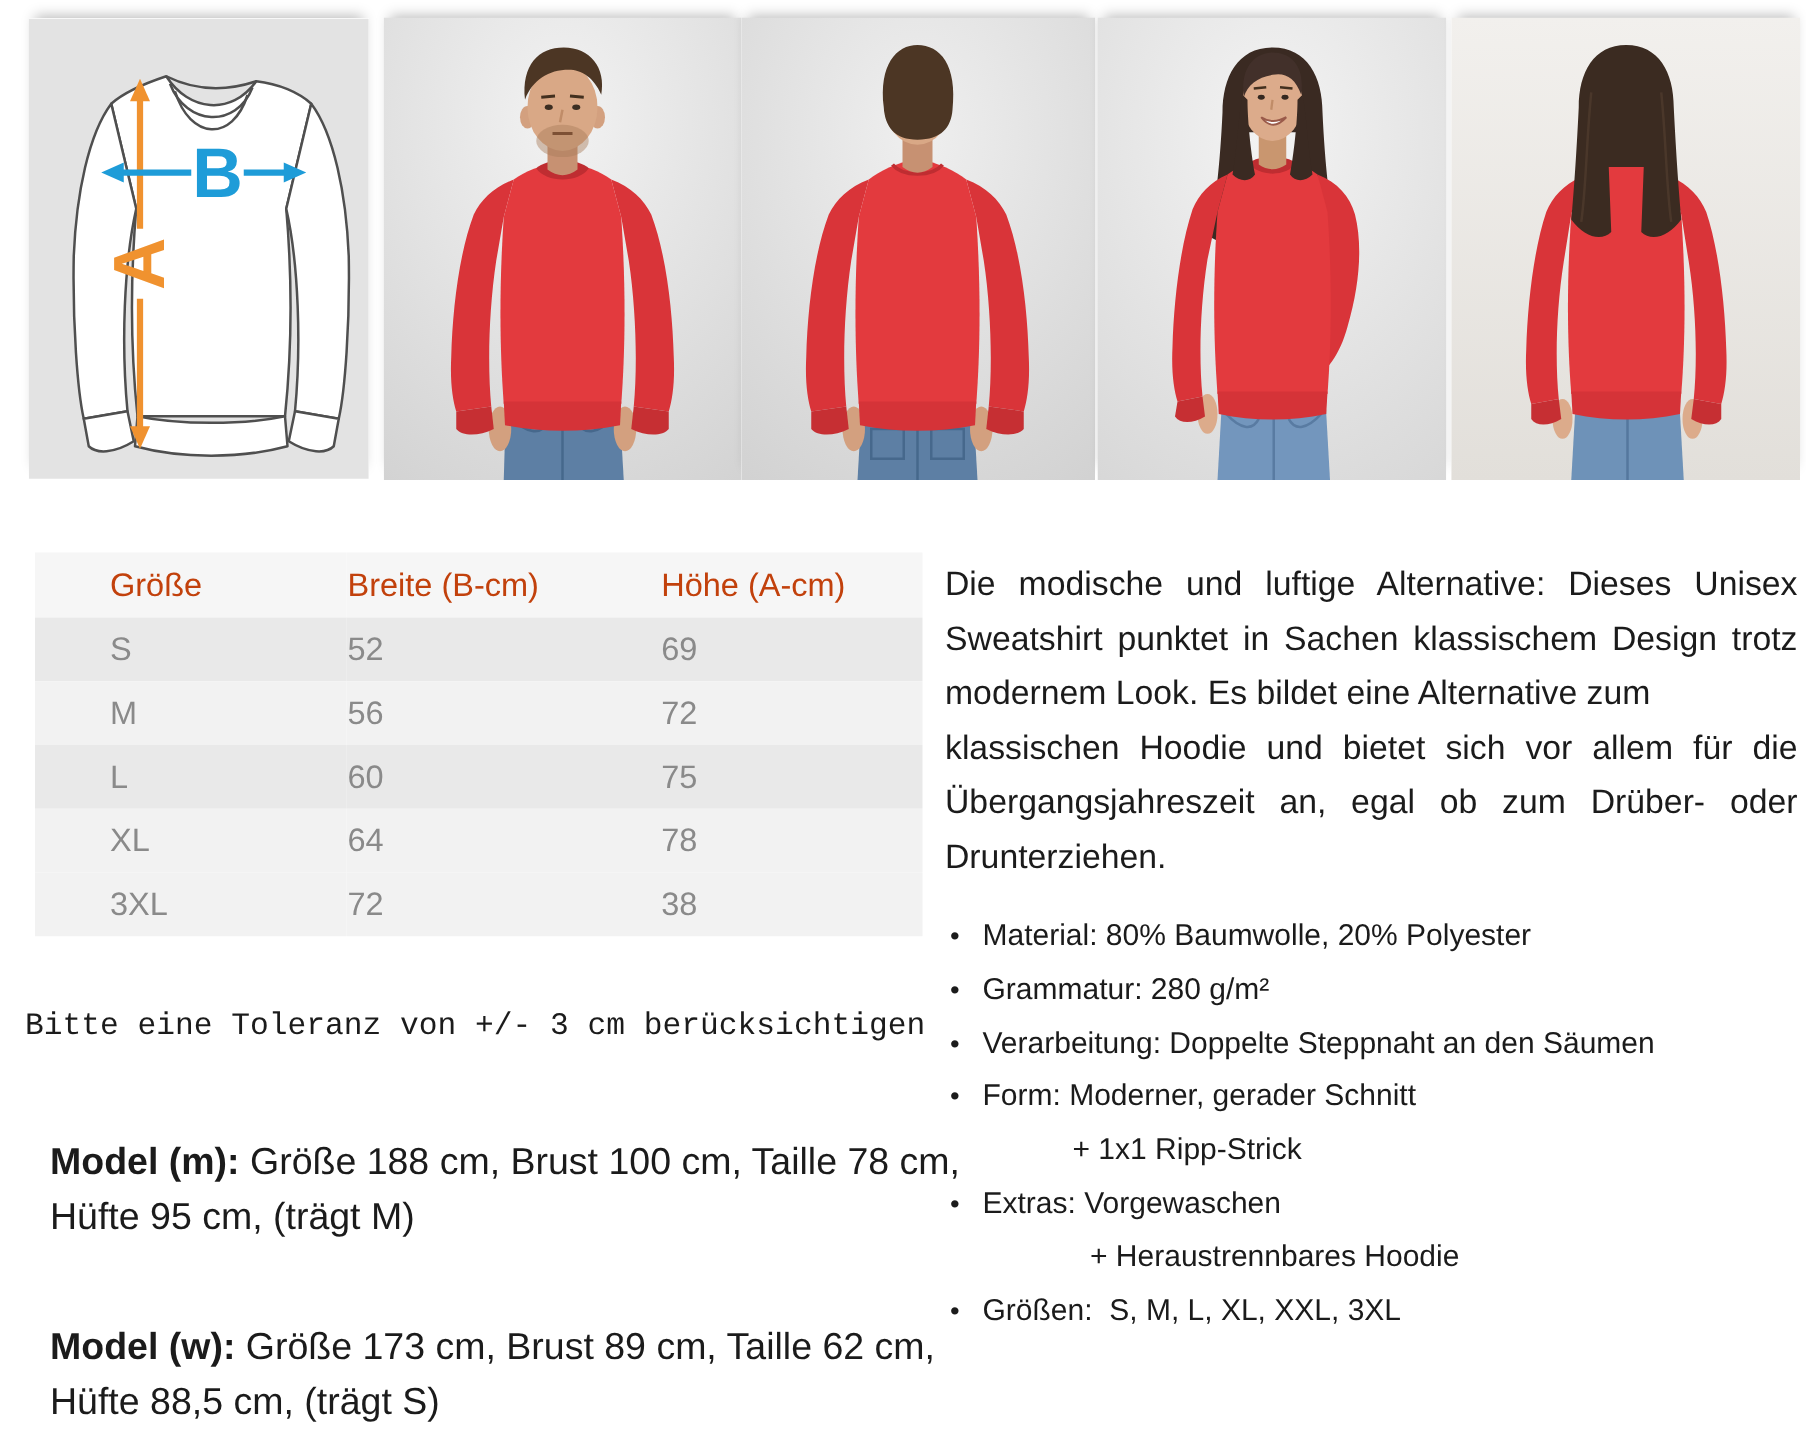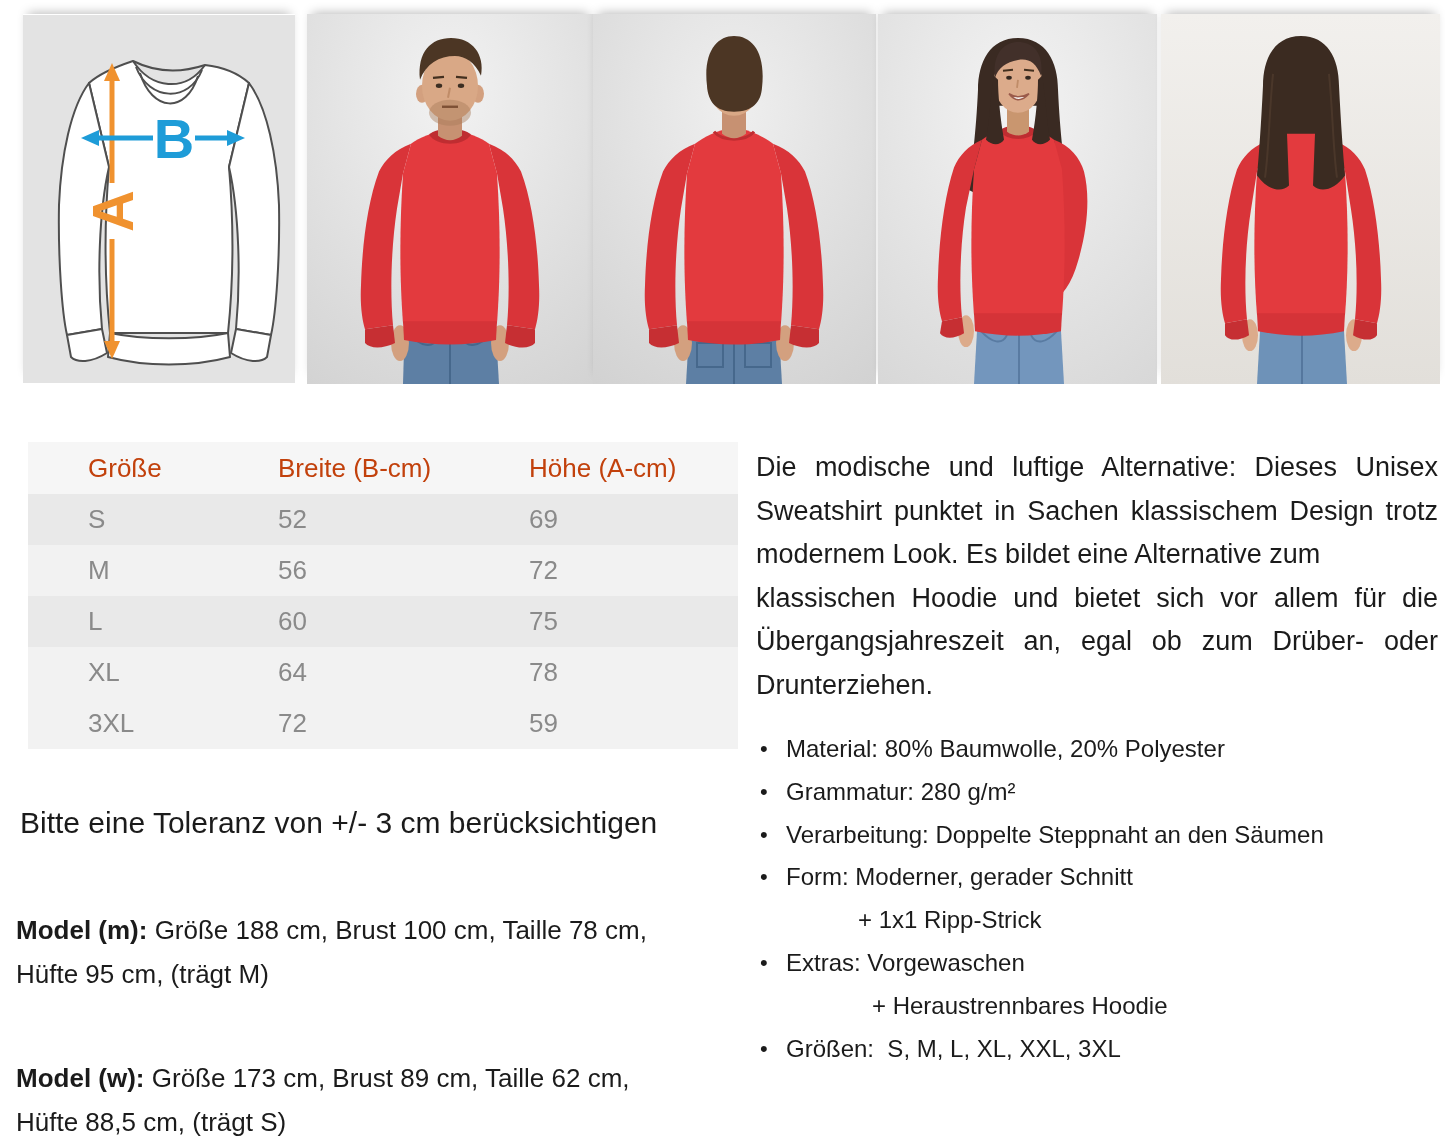--- a/index.html
+++ b/index.html
@@ -15,22 +15,22 @@
 
   
   #size-table{position:absolute;left:28px;top:442px;width:710px;border-collapse:collapse;
               table-layout:fixed;font-size:26px;color:#8a8a8a;}
   #size-table th{font-weight:400;text-align:left;height:50px;background:#f6f6f6;color:#c2410c;}
   #size-table td{height:49px;}
   #size-table th:first-child,#size-table td:first-child{padding-left:60px;}
   #size-table tr.odd td{background:#e9e9e9;}
   #size-table tr.even td{background:#f2f2f2;}
 
-  .left-note{position:absolute;left:20px;top:806px;font-size:30px;white-space:nowrap;}
-  .model-block{position:absolute;left:16px;font-size:26px;line-height:44px;white-space:nowrap;}
+  .left-note{position:absolute;left:20px;top:806px;font-size:25px;white-space:nowrap;font-family:Liberation Mono, monospace;}
+  .model-block{position:absolute;left:40px;font-size:30px;line-height:44px;white-space:nowrap;}
   #model-m{top:908px;} #model-w{top:1028px;margin-top:28px;}
   .model-block b{font-weight:700;}
 
   
   #description{position:absolute;left:756px;top:446px;width:682px;font-size:27px;line-height:43.5px;}
   .dline{width:100%;text-align:justify;text-align-last:justify;white-space:nowrap;}
   .dline.no-j{text-align:right;text-align-last:left;}
   #features{position:absolute;left:756px;top:728px;width:682px;font-size:24px;line-height:42.8px;
             list-style:none;margin:0;padding:0;}
   #features li{position:relative;padding-left:30px;}
@@ -250,21 +250,21 @@
       <td>75</td>
     </tr>
     <tr class="even">
       <td>XL</td>
       <td>64</td>
       <td>78</td>
     </tr>
     <tr class="even">
       <td>3XL</td>
       <td>72</td>
-      <td>59</td>
+      <td>38</td>
     </tr>
   </tbody>
     </table>
 
   <div class="left-note">Bitte eine Toleranz von +/- 3 cm berücksichtigen</div>
 
   <div class="model-block" id="model-m">
     <div><b>Model (m):</b><span style="white-space:pre-wrap;"> Größe 188 cm, Brust 100 cm, Taille 78 cm,</span></div>
     <div>Hüfte 95 cm, (trägt M)</div>
   </div>

